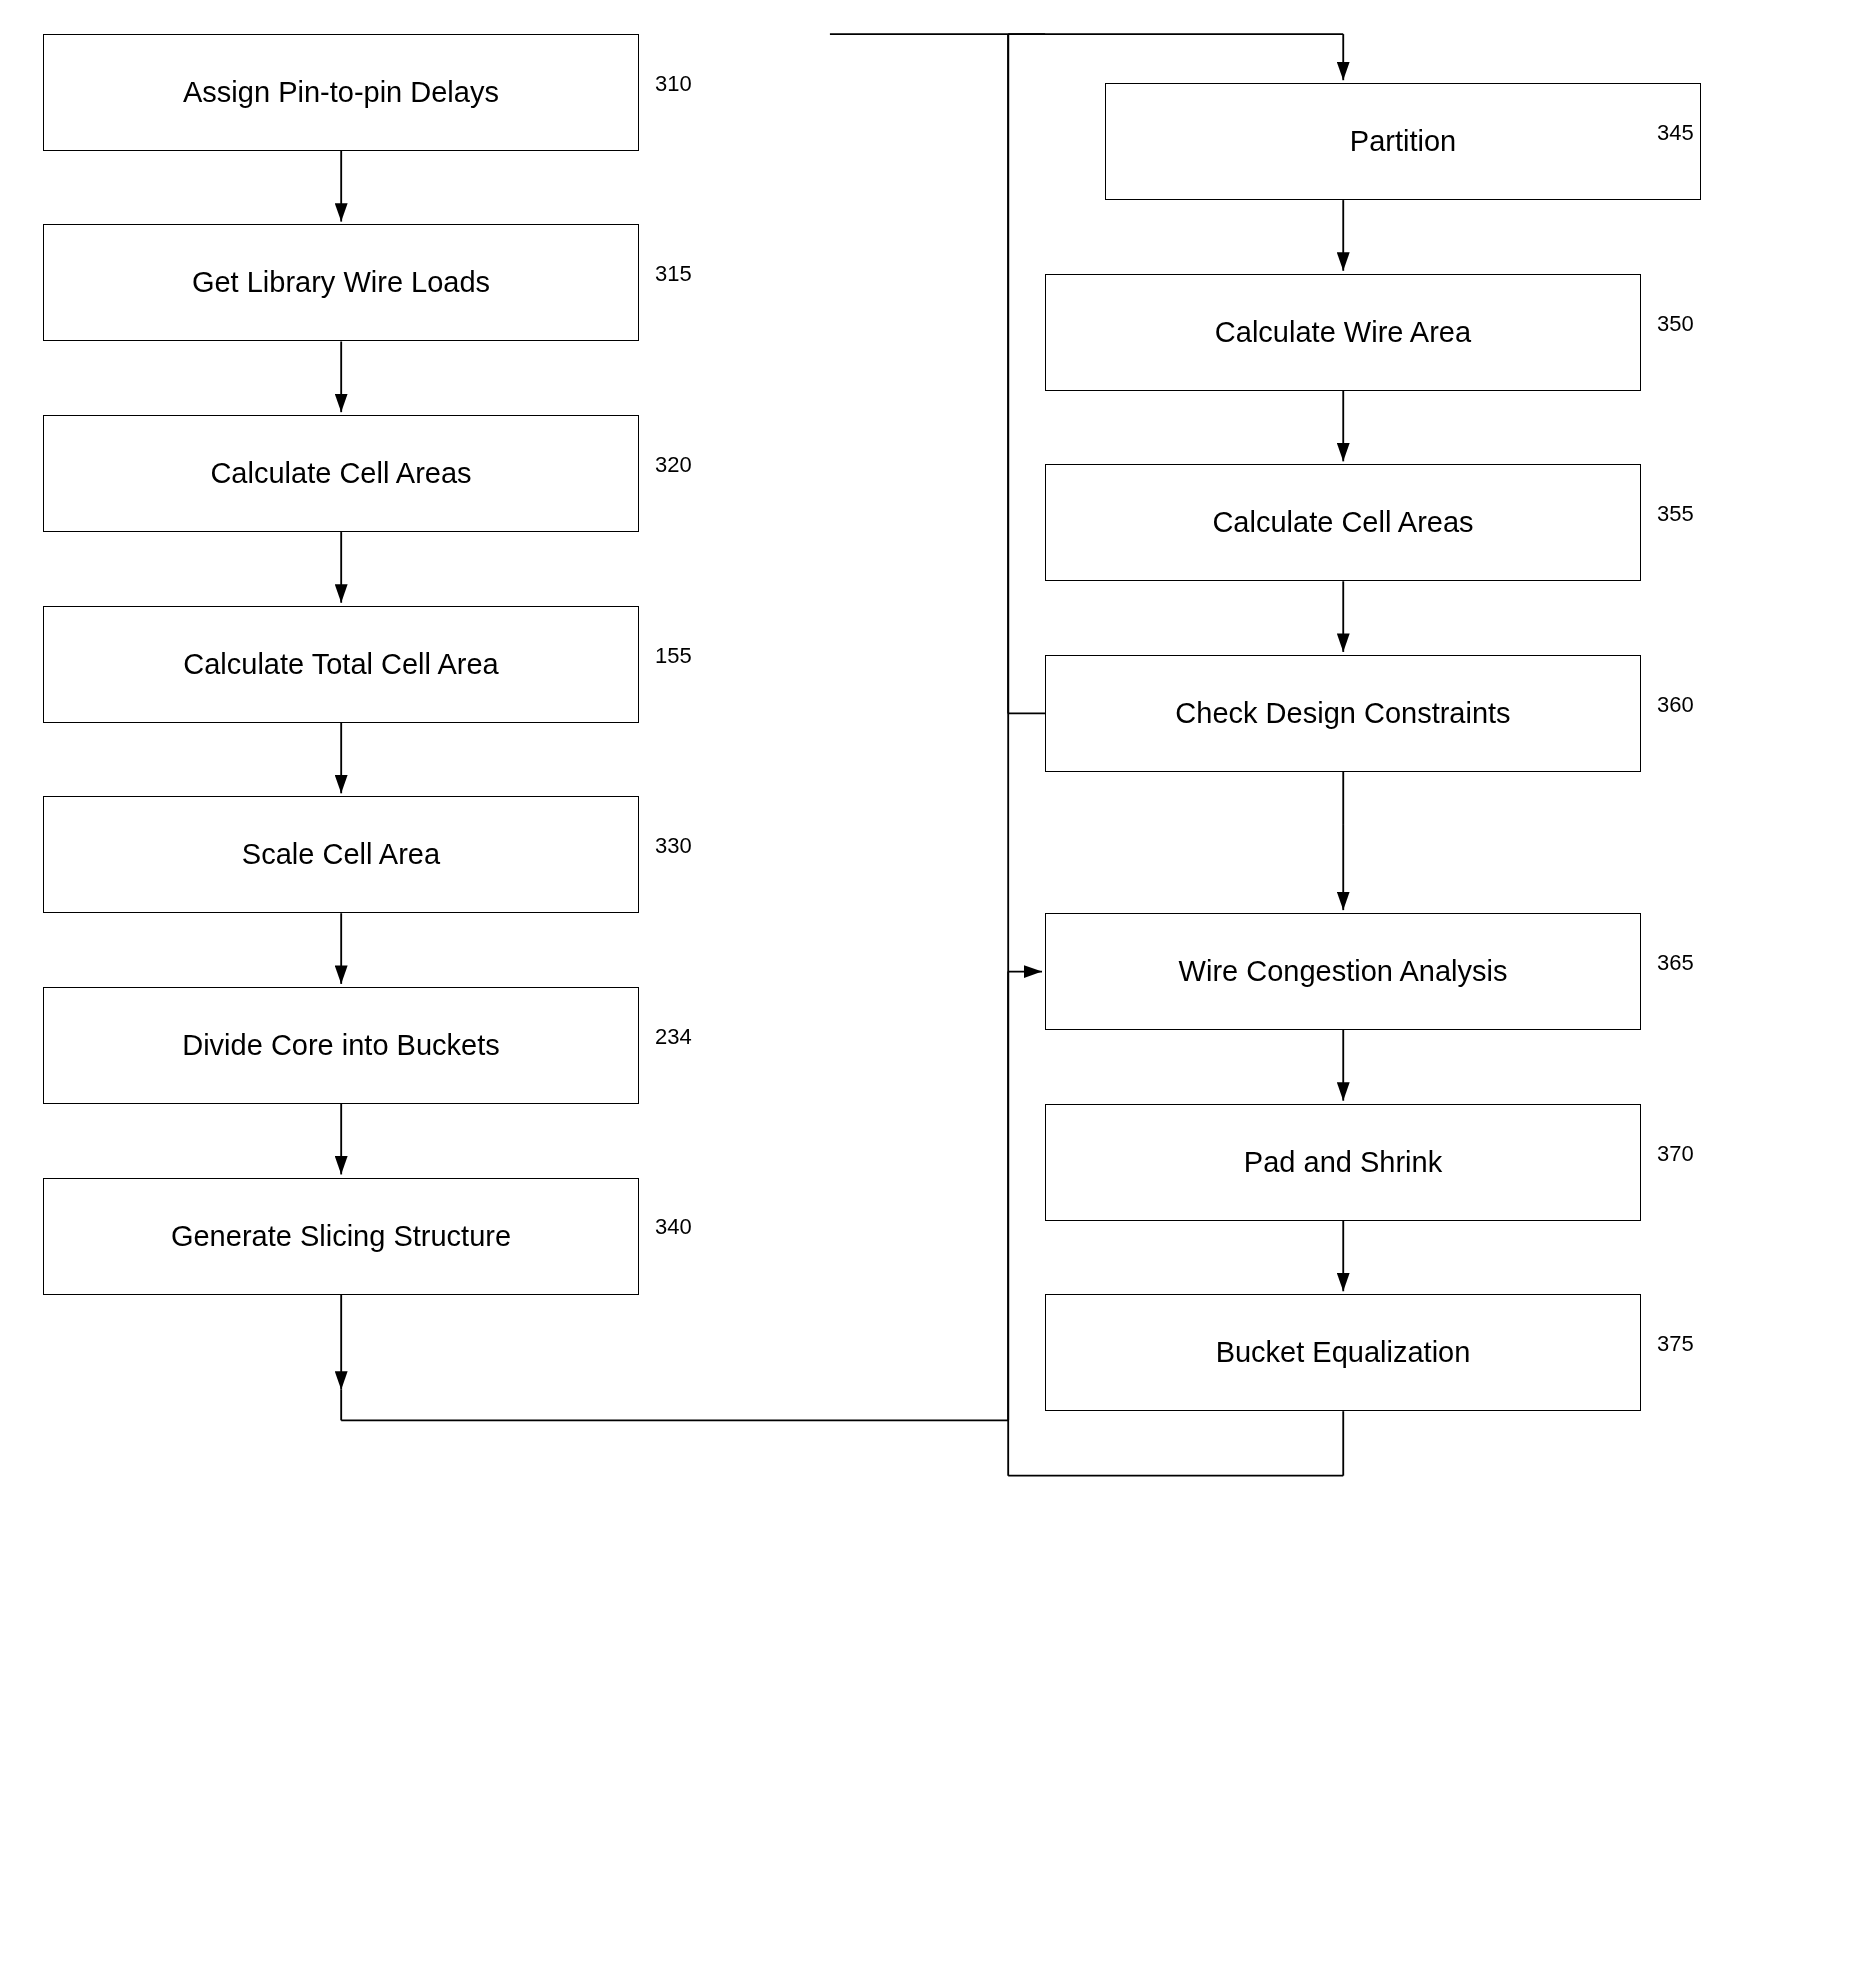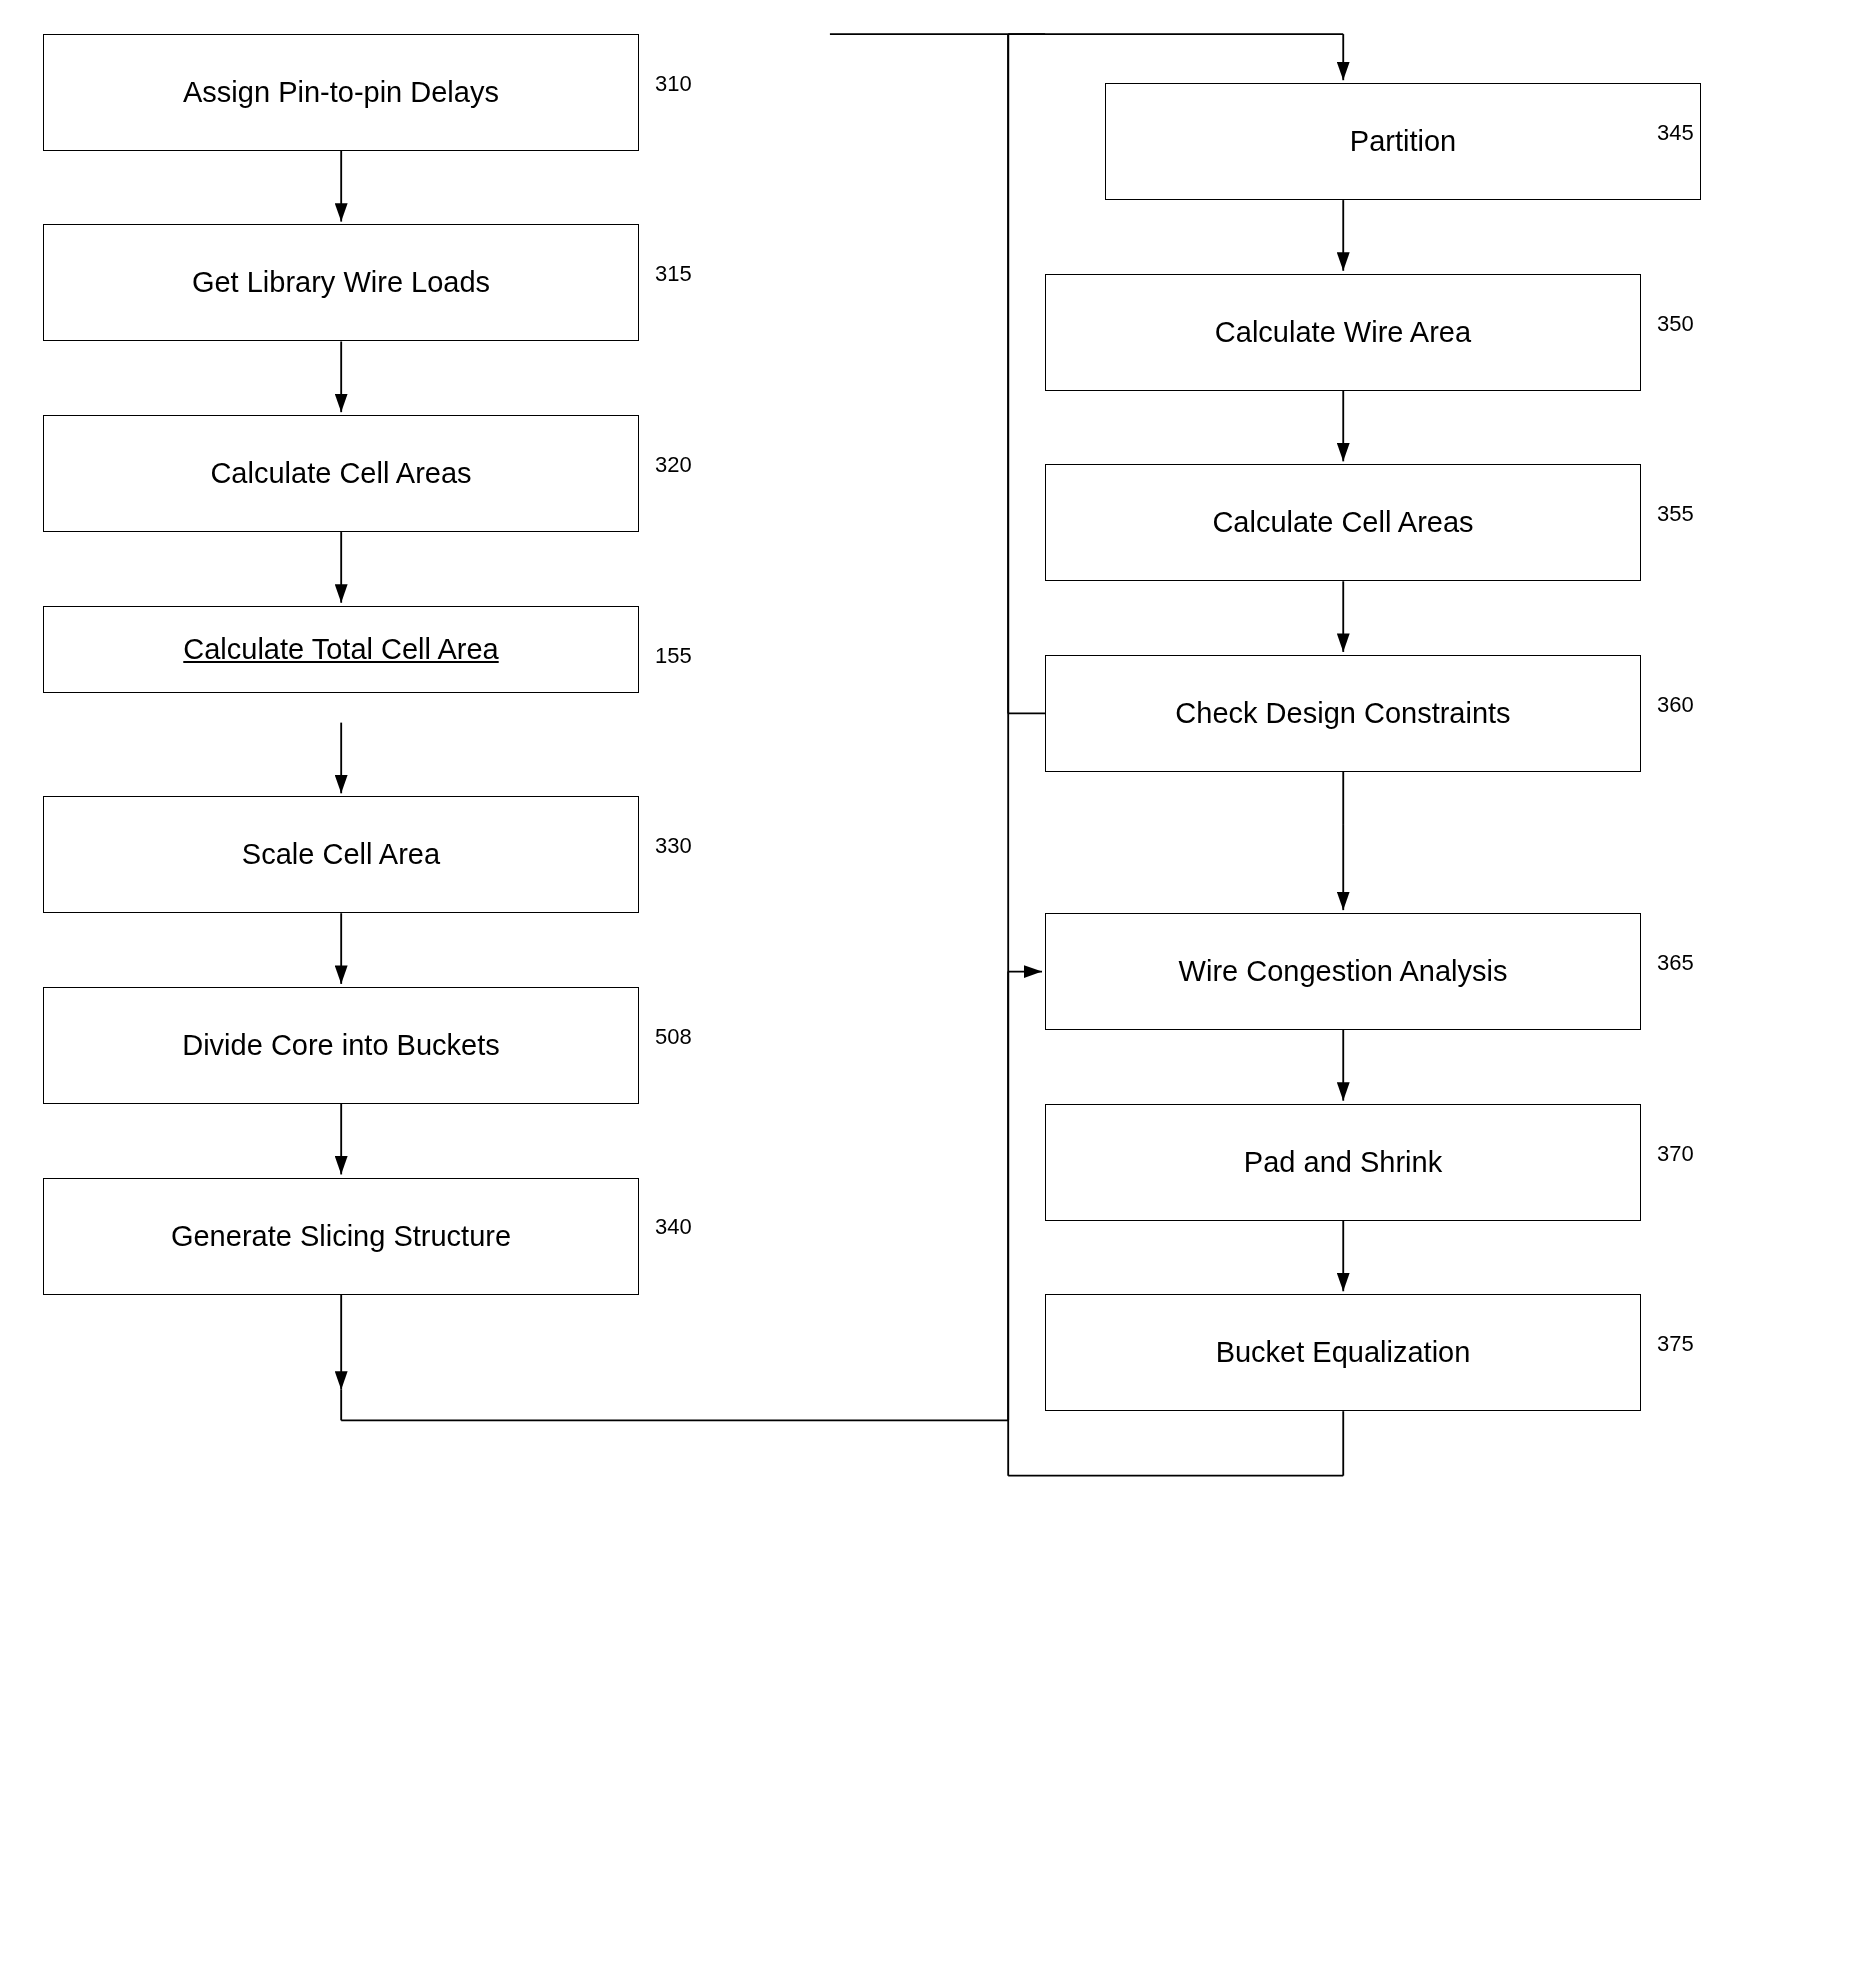--- a/index.html
+++ b/index.html
@@ -116,34 +116,34 @@
   <div class="flow-box" style="left:43px; top:224px; width:596px; height:117px;">
     <span>Get Library Wire Loads</span>
   </div>
   <span class="ref-num" style="left:655px; top:261px;">315</span>
 
   <div class="flow-box" style="left:43px; top:415px; width:596px; height:117px;">
     <span>Calculate Cell Areas</span>
   </div>
   <span class="ref-num" style="left:655px; top:452px;">320</span>
 
-  <div class="flow-box" style="left:43px; top:606px; width:596px; height:87px;text-decoration:underline;">
+  <div class="flow-box" style="left:43px; top:606px; width:596px; height:117px;">
     <span>Calculate Total Cell Area</span>
   </div>
   <span class="ref-num" style="left:655px; top:643px;">155</span>
 
   <div class="flow-box" style="left:43px; top:796px; width:596px; height:117px;">
     <span>Scale Cell Area</span>
   </div>
   <span class="ref-num" style="left:655px; top:833px;">330</span>
 
   <div class="flow-box" style="left:43px; top:987px; width:596px; height:117px;">
     <span>Divide Core into Buckets</span>
   </div>
-  <span class="ref-num" style="left:655px; top:1024px;">508</span>
+  <span class="ref-num" style="left:655px; top:1024px;">234</span>
 
   <div class="flow-box" style="left:43px; top:1178px; width:596px; height:117px;">
     <span>Generate Slicing Structure</span>
   </div>
   <span class="ref-num" style="left:655px; top:1214px;">340</span>
 
   <div class="flow-box" style="left:1105px; top:83px; width:596px; height:117px;">
     <span>Partition</span>
   </div>
   <span class="ref-num" style="left:1657px; top:120px;">345</span>

